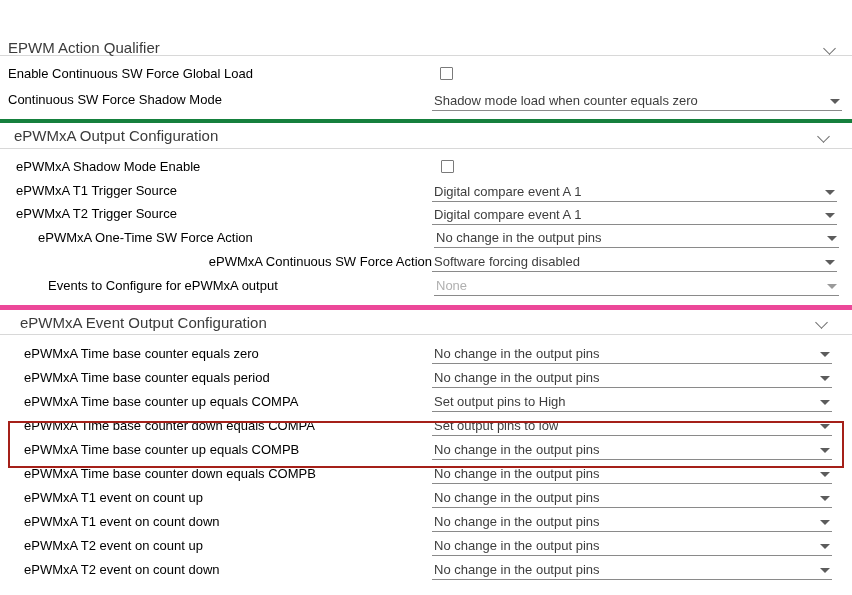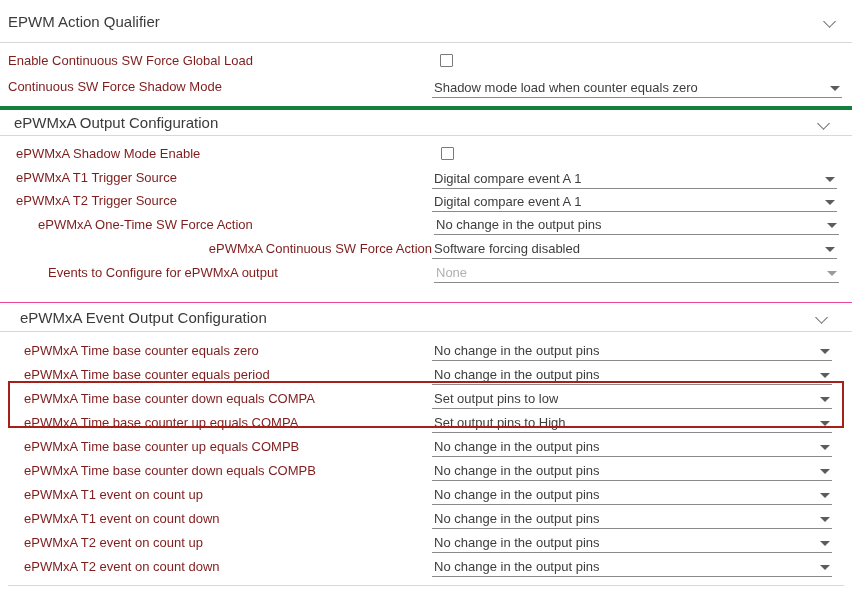--- a/index.html
+++ b/index.html
@@ -28,22 +28,23 @@
     align-items: center;
     justify-content: space-between;
     box-sizing: border-box;
     border-bottom: 1px solid #d8d8d8;
   }
   .section-header .title {
     font-size: 15px;
     color: #3b3b3b;
   }
   .section-header.lvl0 {
-    height: 43px;
+    height: 16px;
     padding: 0 14px 0 8px;
+    margin-top: 40px;
   }
   .section-header.lvl1 {
     height: 30px;
     padding: 0 20px 0 14px;
   }
   .section-header.lvl2 {
     height: 30px;
     padding: 0 22px 0 20px;
   }
   .chev {
@@ -66,21 +67,21 @@
 
   
   .row {
     display: flex;
     align-items: center;
     box-sizing: border-box;
     height: 25px;
   }
   .row .label {
     font-size: 13px;
-    color: #7f1d1d;
+    color: #000000;
     white-space: nowrap;
     overflow: hidden;
     text-overflow: ellipsis;
   }
   .row.indent0 .label { padding-left: 8px;  width: 424px; }
   .row.indent1 .label { padding-left: 16px; width: 416px; }
   .row.indent2 .label { padding-left: 24px; width: 408px; }
 
   .ctrl {
     flex: 1 1 auto;
@@ -244,21 +245,21 @@
       <span class="label">Events to Configure for ePWMxA output</span>
       <span class="ctrl">
         <span class="combo combo-w-1 disabled">
           <span class="value">None</span>
           <span class="caret"></span>
         </span>
       </span>
     </div>
   </div>
 
-  <div class="section-header lvl2" style="margin-top:18px;border-top:1px solid #ec4899;">
+  <div class="section-header lvl2" style="margin-top:8px;border-top:5px solid #ec4899;">
     <span class="title">ePWMxA Event Output Configuration</span>
     <span class="chev"></span>
   </div>
 
   <div class="group-body" style="padding-top:6px;">
 
     <div class="row indent2" style="height:24px;">
       <span class="label">ePWMxA Time base counter equals zero</span>
       <span class="ctrl">
         <span class="combo combo-w-2">
@@ -272,34 +273,34 @@
       <span class="label">ePWMxA Time base counter equals period</span>
       <span class="ctrl">
         <span class="combo combo-w-2">
           <span class="value">No change in the output pins</span>
           <span class="caret"></span>
         </span>
       </span>
     </div>
 
     <div class="row indent2" style="height:24px;">
+      <span class="label">ePWMxA Time base counter up equals COMPA</span>
+      <span class="ctrl">
+        <span class="combo combo-w-2">
+          <span class="value">Set output pins to High</span>
+          <span class="caret"></span>
+        </span>
+      </span>
+    </div>
+
+    <div class="row indent2" style="height:24px;">
       <span class="label">ePWMxA Time base counter down equals COMPA</span>
       <span class="ctrl">
         <span class="combo combo-w-2">
           <span class="value">Set output pins to low</span>
-          <span class="caret"></span>
-        </span>
-      </span>
-    </div>
-
-    <div class="row indent2" style="height:24px;">
-      <span class="label">ePWMxA Time base counter up equals COMPA</span>
-      <span class="ctrl">
-        <span class="combo combo-w-2">
-          <span class="value">Set output pins to High</span>
           <span class="caret"></span>
         </span>
       </span>
     </div>
 
     <div class="row indent2" style="height:24px;">
       <span class="label">ePWMxA Time base counter up equals COMPB</span>
       <span class="ctrl">
         <span class="combo combo-w-2">
           <span class="value">No change in the output pins</span>

